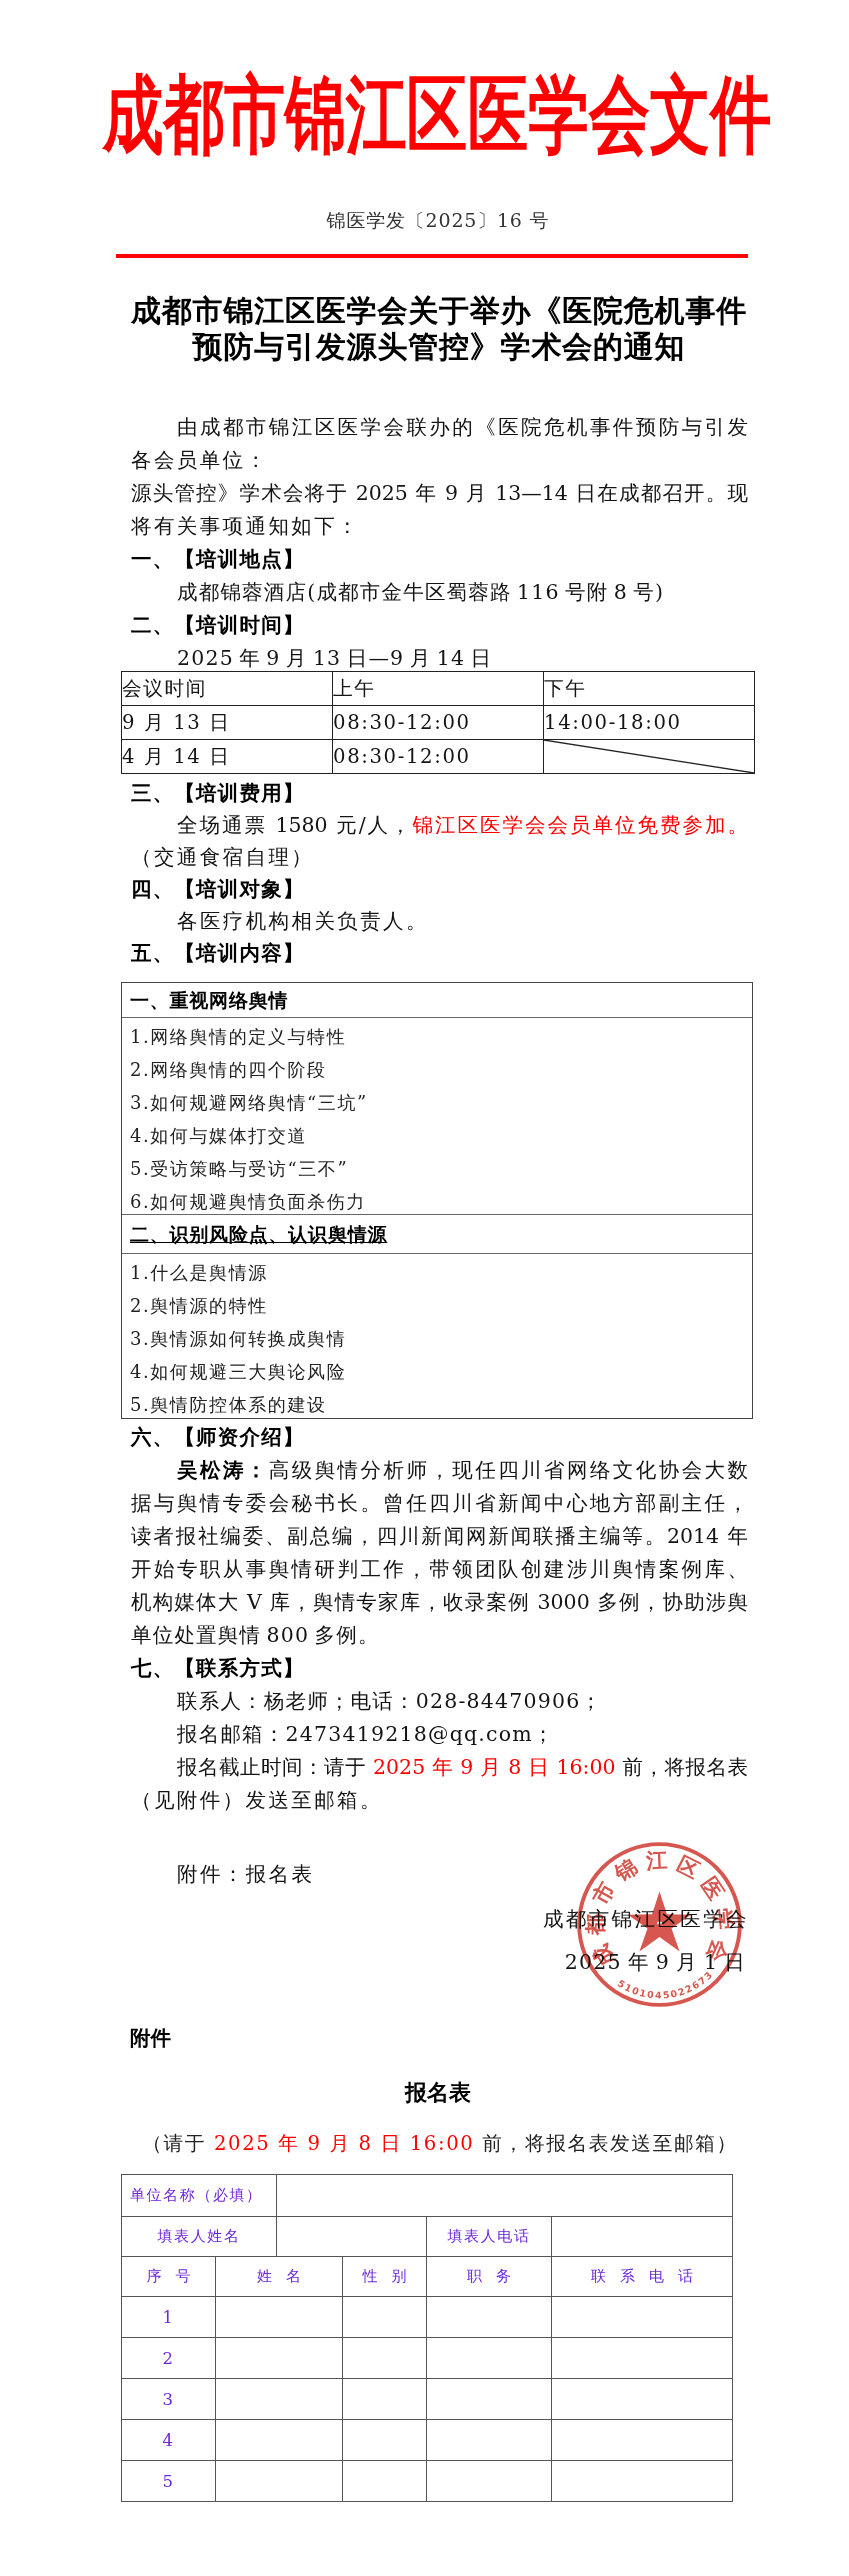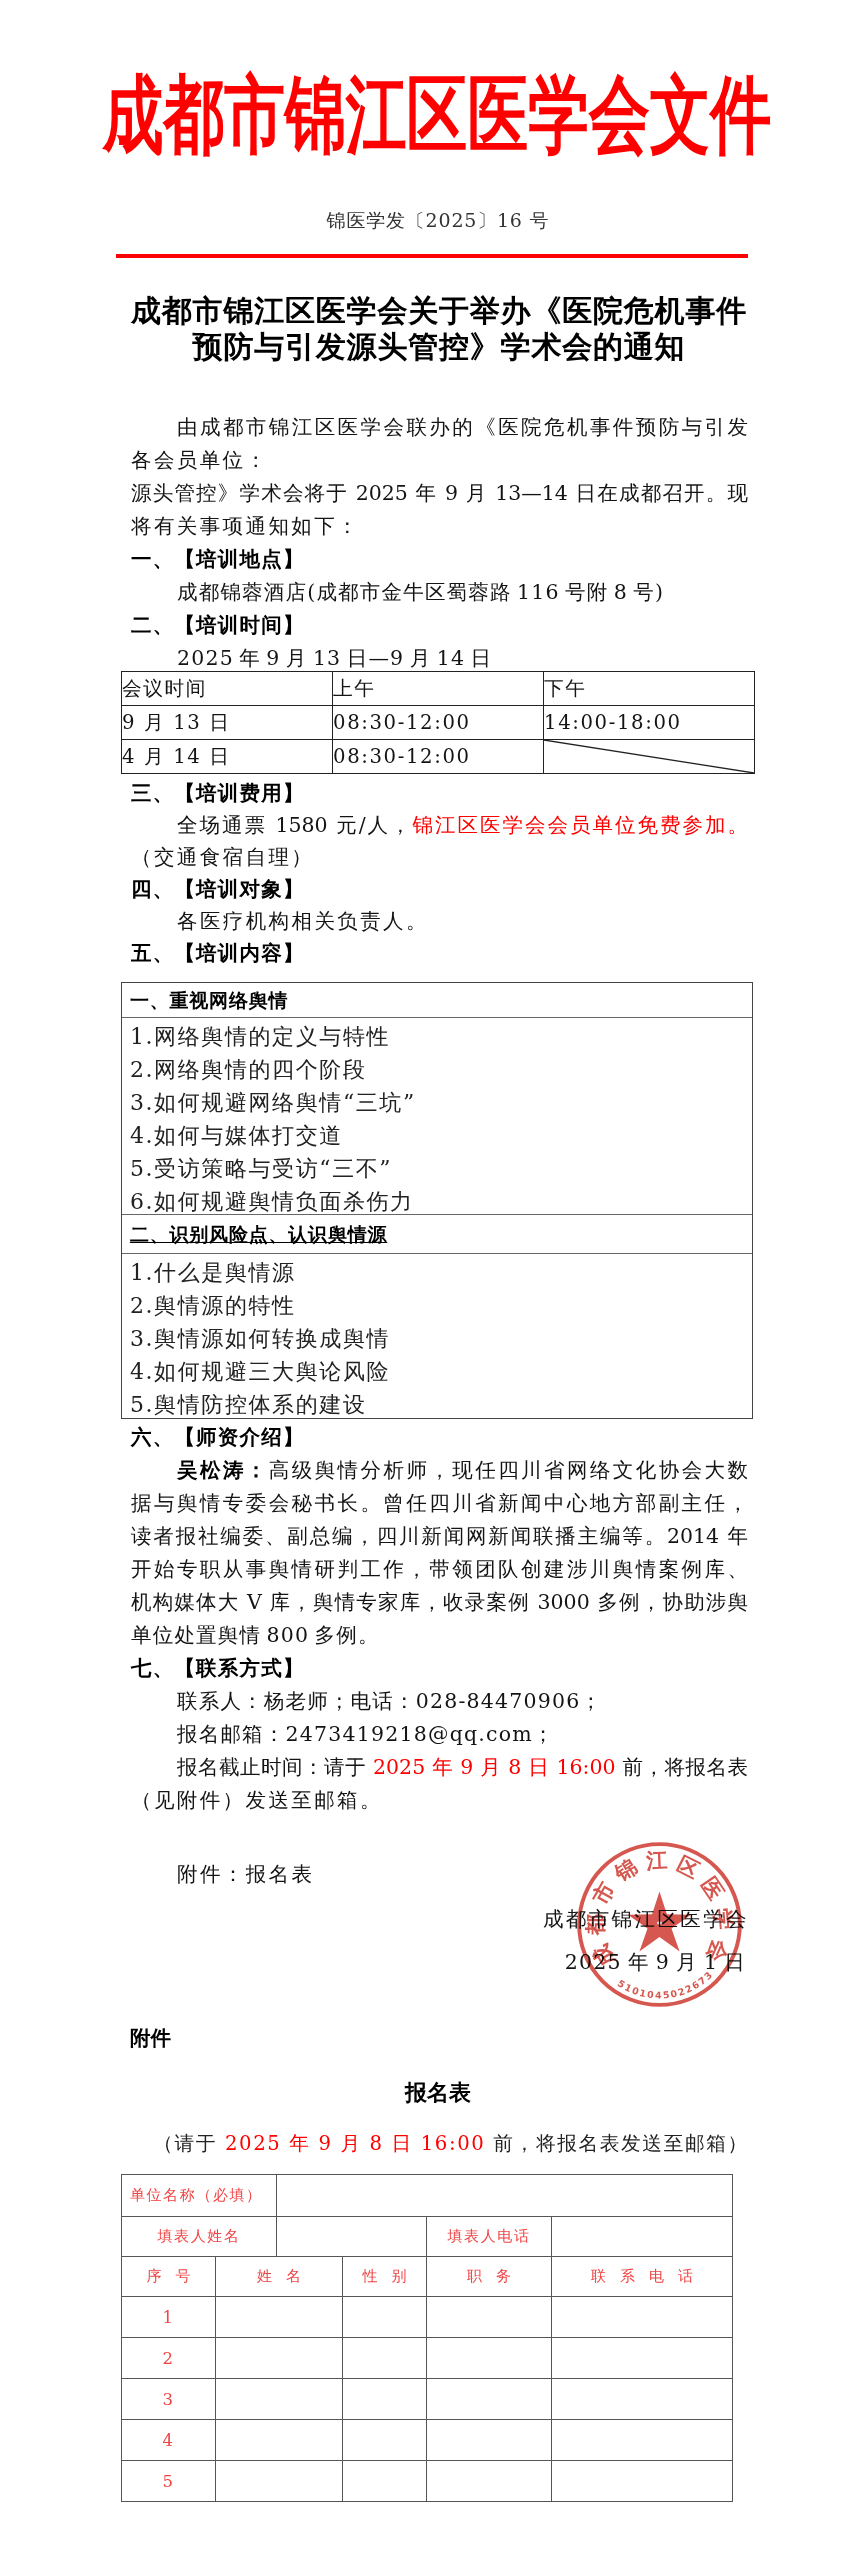--- a/index.html
+++ b/index.html
@@ -53,41 +53,41 @@
   .ctable { left:121px; top:982px; width:632px; border:1.2px solid #444; box-sizing:border-box; }
   .ctable .gh {
     box-sizing:border-box; border-bottom:1.2px solid #666; padding-left:7.9px;
     font-size:19px; font-weight:bold; letter-spacing:0.8px; color:#000; white-space:nowrap;
   }
   .ctable .gh.g1 { height:35px; line-height:34px; }
   .ctable .gh.g2 { height:39px; line-height:38px;text-decoration:underline; }
   .ctable .gi { box-sizing:border-box; padding:2.4px 0 0 7.9px; }
   .ctable .gi.g1 { height:197px; border-bottom:1.2px solid #666; }
   .ctable .gi.g2 { height:164px; }
-  .ctable .it { height:33px; line-height:33px; font-size:22px; letter-spacing:1.6px; white-space:nowrap; color:#222; }
+  .ctable .it { height:33px; line-height:33px; font-size:18px; letter-spacing:1.6px; white-space:nowrap; color:#222; }
 
   
   .sig { font-size:20.5px; line-height:33px; letter-spacing:2.4px; white-space:nowrap; }
   .stamp { mix-blend-mode:multiply; opacity:0.9; }
 
   
   .sans { font-family:"DejaVu Sans","Liberation Sans",sans-serif; }
   .appx-label { left:130px; top:2023px; font-size:20.5px; line-height:31px; font-weight:bold; color:#000; }
   .appx-title {
     left:438px; top:2077px; font-size:22px; line-height:31px; font-weight:bold; color:#000;
     white-space:nowrap; transform:translateX(-50%);
   }
   .appx-note {
     left:440px; top:2128px; font-size:19.7px; line-height:31px; letter-spacing:1.6px; color:#222;
-    white-space:nowrap; transform:translateX(-50%);margin-left:11px;
+    white-space:nowrap; transform:translateX(-50%);
   }
 
   .form {
     left:121px; top:2174px; width:611px; border-collapse:collapse; table-layout:fixed;
-    font-size:15px; color:#ef4444;
+    font-size:15px; color:#6d28d9;
   }
   .form td {
     border:1.2px solid #555; padding:0; text-align:center; vertical-align:middle;
     letter-spacing:1.6px; white-space:nowrap;
   }
   .form td.left { text-align:left; padding-left:7.9px; }
   .form tr.hdr td { letter-spacing:14px; padding-left:14px; }
   .form tr.r1 { height:42px; }
   .form tr.r2 { height:40px; }
   .form tr.hdr { height:40px; }

